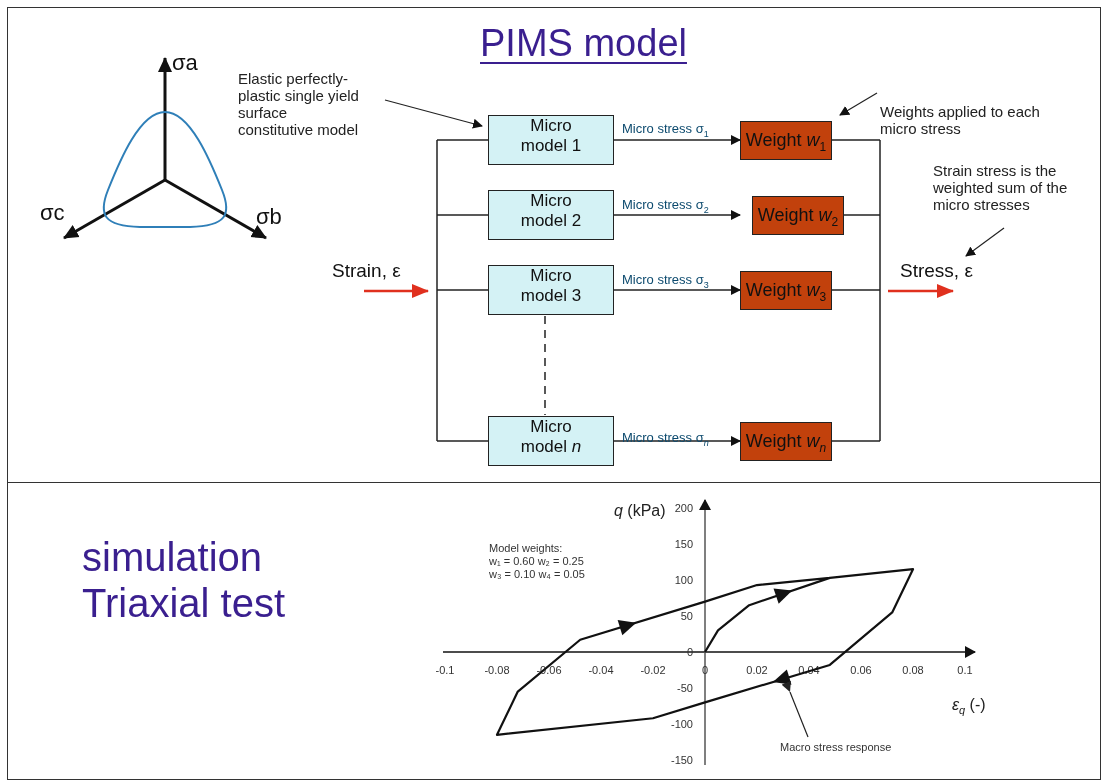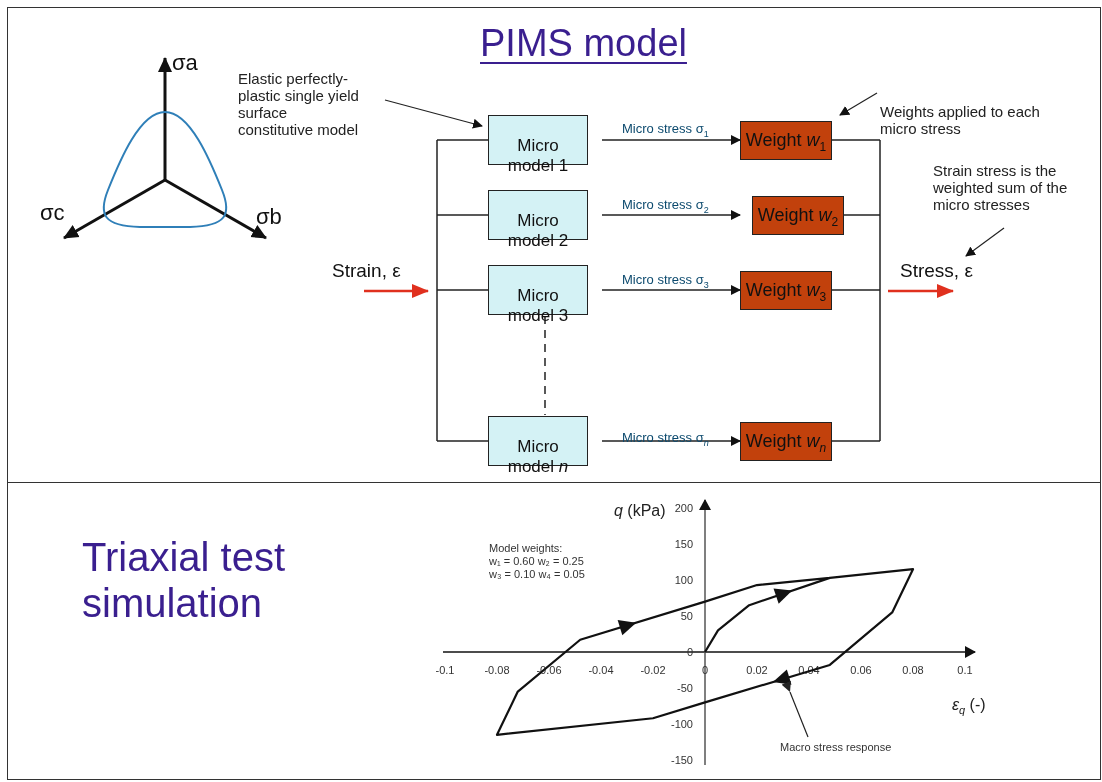--- a/index.html
+++ b/index.html
@@ -6,21 +6,21 @@
   body { width:1102px; height:782px; position:relative; overflow:hidden; font-family:"Liberation Sans", sans-serif; color:#111; }
   .panel { position:absolute; border:1.5px solid #333; box-sizing:border-box; background:#fff; }
   #panel-top { left:7px; top:7px; width:1094px; height:477px; }
   #panel-bottom { left:7px; top:482px; width:1094px; height:298px; }
   .abs { position:absolute; }
   .title { color:#3a1f8f; }
   #pims-title { left:480px; top:22px; font-size:38px; text-decoration:underline; text-decoration-thickness:2px; text-underline-offset:6px; }
   #triaxial-title { left:82px; top:534px; font-size:40px; line-height:46px; width:300px; }
   .note { font-size:15px; line-height:17px; color:#222; }
   .box { position:absolute; border:1.5px solid #222; box-sizing:border-box; text-align:center; }
-  .micro { background:#d4f2f5; font-size:17px; line-height:20px; padding-top:20px; width:100px; height:50px; }
+  .micro { background:#d4f2f5; font-size:17px; line-height:20px; padding-top:0; width:126px; height:50px; }
   .weight { background:#c2410c; font-size:18px; line-height:36px; width:92px; height:39px; white-space:nowrap; }
   .stress-label { font-size:13px; color:#0c4a6e; white-space:nowrap; }
   .big-label { font-size:19px; color:#111; white-space:nowrap; }
   svg { position:absolute; left:0; top:0; }
   .tick { font-size:11px; fill:#333; font-family:"Liberation Sans", sans-serif; }
   .chart-note { font-size:11px; line-height:13px; color:#333; }
 </style>
 </head>
 <body>
 
@@ -119,22 +119,22 @@
 <div class="abs stress-label" style="left:622px; top:197px;"><span>Micro stress σ</span><sub style="font-size:9px;">2</sub></div>
 <div class="abs stress-label" style="left:622px; top:272px;"><span>Micro stress σ</span><sub style="font-size:9px;">3</sub></div>
 <div class="abs stress-label" style="left:622px; top:422px;margin-top:8px;"><span>Micro stress σ</span><sub style="font-size:9px;"><i>n</i></sub></div>
 
 <div class="box weight" style="left:740px; top:121px;"><span>Weight </span><i>w</i><sub style="font-size:12px;">1</sub></div>
 <div class="box weight" style="left:752px; top:196px;"><span>Weight </span><i>w</i><sub style="font-size:12px;">2</sub></div>
 <div class="box weight" style="left:740px; top:271px;"><span>Weight </span><i>w</i><sub style="font-size:12px;">3</sub></div>
 <div class="box weight" style="left:740px; top:422px;"><span>Weight </span><i>w</i><sub style="font-size:12px;"><i>n</i></sub></div>
 
 <div class="abs title" id="triaxial-title">
+  <div>simulation</div>
   <div>Triaxial test</div>
-  <div>simulation</div>
 </div>
 
 <div class="abs chart-note" style="left:489px; top:542px;">
   <div>Model weights:</div>
   <div>w₁ = 0.60   w₂ = 0.25</div>
   <div>w₃ = 0.10   w₄ = 0.05</div>
 </div>
 <div class="abs" style="left:614px; top:502px; font-size:16px; color:#222;"><i>q</i> <span>(kPa)</span></div>
 <div class="abs" style="left:952px; top:696px; font-size:16px; color:#222;"><i>ε<sub style="font-size:11px;">q</sub></i> <span>(-)</span></div>
 <div class="abs chart-note" style="left:780px; top:741px; font-size:11px;">Macro stress response</div>

